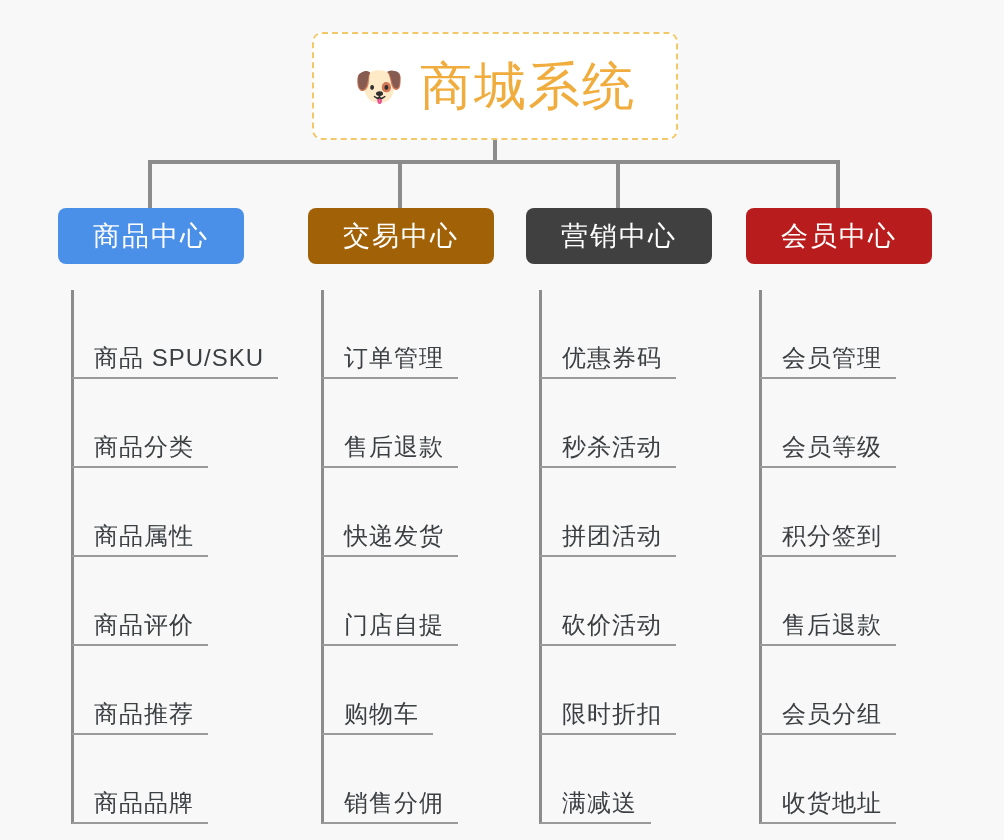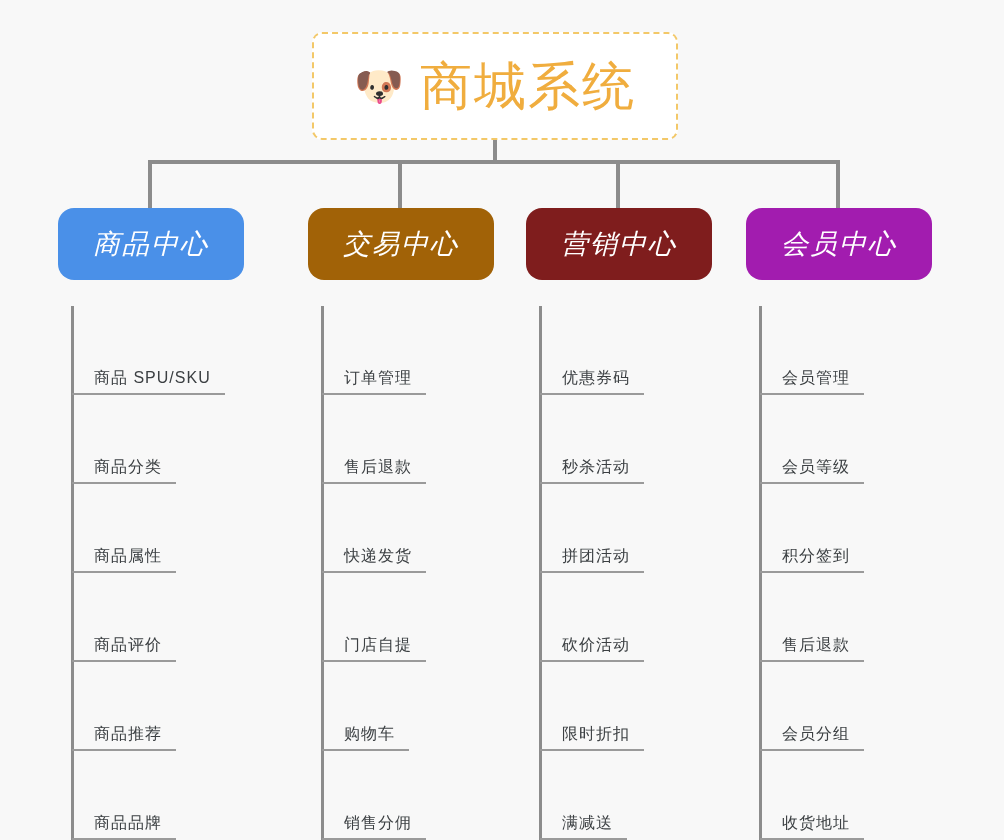--- a/index.html
+++ b/index.html
@@ -80,31 +80,30 @@
   .branch {
     position: absolute;
     top: 208px;
   }
   .branch.b1 { left: 58px;  }
   .branch.b2 { left: 308px; }
   .branch.b3 { left: 526px; }
   .branch.b4 { left: 746px; }
 
   .cat-box {
-    height: 72px;
-    border-radius: 16px;
+    height: 56px;
+    border-radius: 8px;
     display: flex;
     align-items: center;
     justify-content: center;
     color: #ffffff;
     font-size: 27px;
     letter-spacing: 2px;
     white-space: nowrap;
     box-sizing: border-box;
-    font-style: italic;
   }
   .branch.b1 .cat-box { width: 186px; }
   .branch.b2 .cat-box { width: 186px; }
   .branch.b3 .cat-box { width: 186px; }
   .branch.b4 .cat-box { width: 186px; }
 
   
   .leaf-list {
     position: relative;
     margin-top: 26px;
@@ -121,21 +120,21 @@
     position: relative;
     height: 89px;
     display: flex;
     align-items: flex-end;
     box-sizing: border-box;
   }
   .leaf-label {
     display: inline-block;
     padding: 0 14px 6px 22px;
     border-bottom: 2px solid #9a9a9a;
-    font-size: 16px;
+    font-size: 24px;
     color: #3c4043;
     white-space: nowrap;
     line-height: 1.1;
     letter-spacing: 1px;
     margin-top: 28px;
   }
 </style>
 </head>
 <body style="background: rgb(248, 248, 248);">
 
@@ -201,21 +200,21 @@
       <div class="leaf-item">
           <span class="leaf-label">购物车</span>
         </div>
       <div class="leaf-item">
           <span class="leaf-label">销售分佣</span>
         </div>
     </div>
   </div>
 
   <div class="branch b3">
-    <div class="cat-box" style="background: #7f1d1d;">
+    <div class="cat-box" style="background: #404040;">
       <span>营销中心</span>
     </div>
     <div class="leaf-list">
       <div class="leaf-spine" style="height: 534px;"></div>
       <div class="leaf-item">
           <span class="leaf-label">优惠券码</span>
         </div>
       <div class="leaf-item">
           <span class="leaf-label">秒杀活动</span>
         </div>
@@ -228,21 +227,21 @@
       <div class="leaf-item">
           <span class="leaf-label">限时折扣</span>
         </div>
       <div class="leaf-item">
           <span class="leaf-label">满减送</span>
         </div>
     </div>
   </div>
 
   <div class="branch b4">
-    <div class="cat-box" style="background: #a21caf;">
+    <div class="cat-box" style="background: #b91c1c;">
       <span>会员中心</span>
     </div>
     <div class="leaf-list">
       <div class="leaf-spine" style="height: 534px;"></div>
       <div class="leaf-item">
           <span class="leaf-label">会员管理</span>
         </div>
       <div class="leaf-item">
           <span class="leaf-label">会员等级</span>
         </div>

